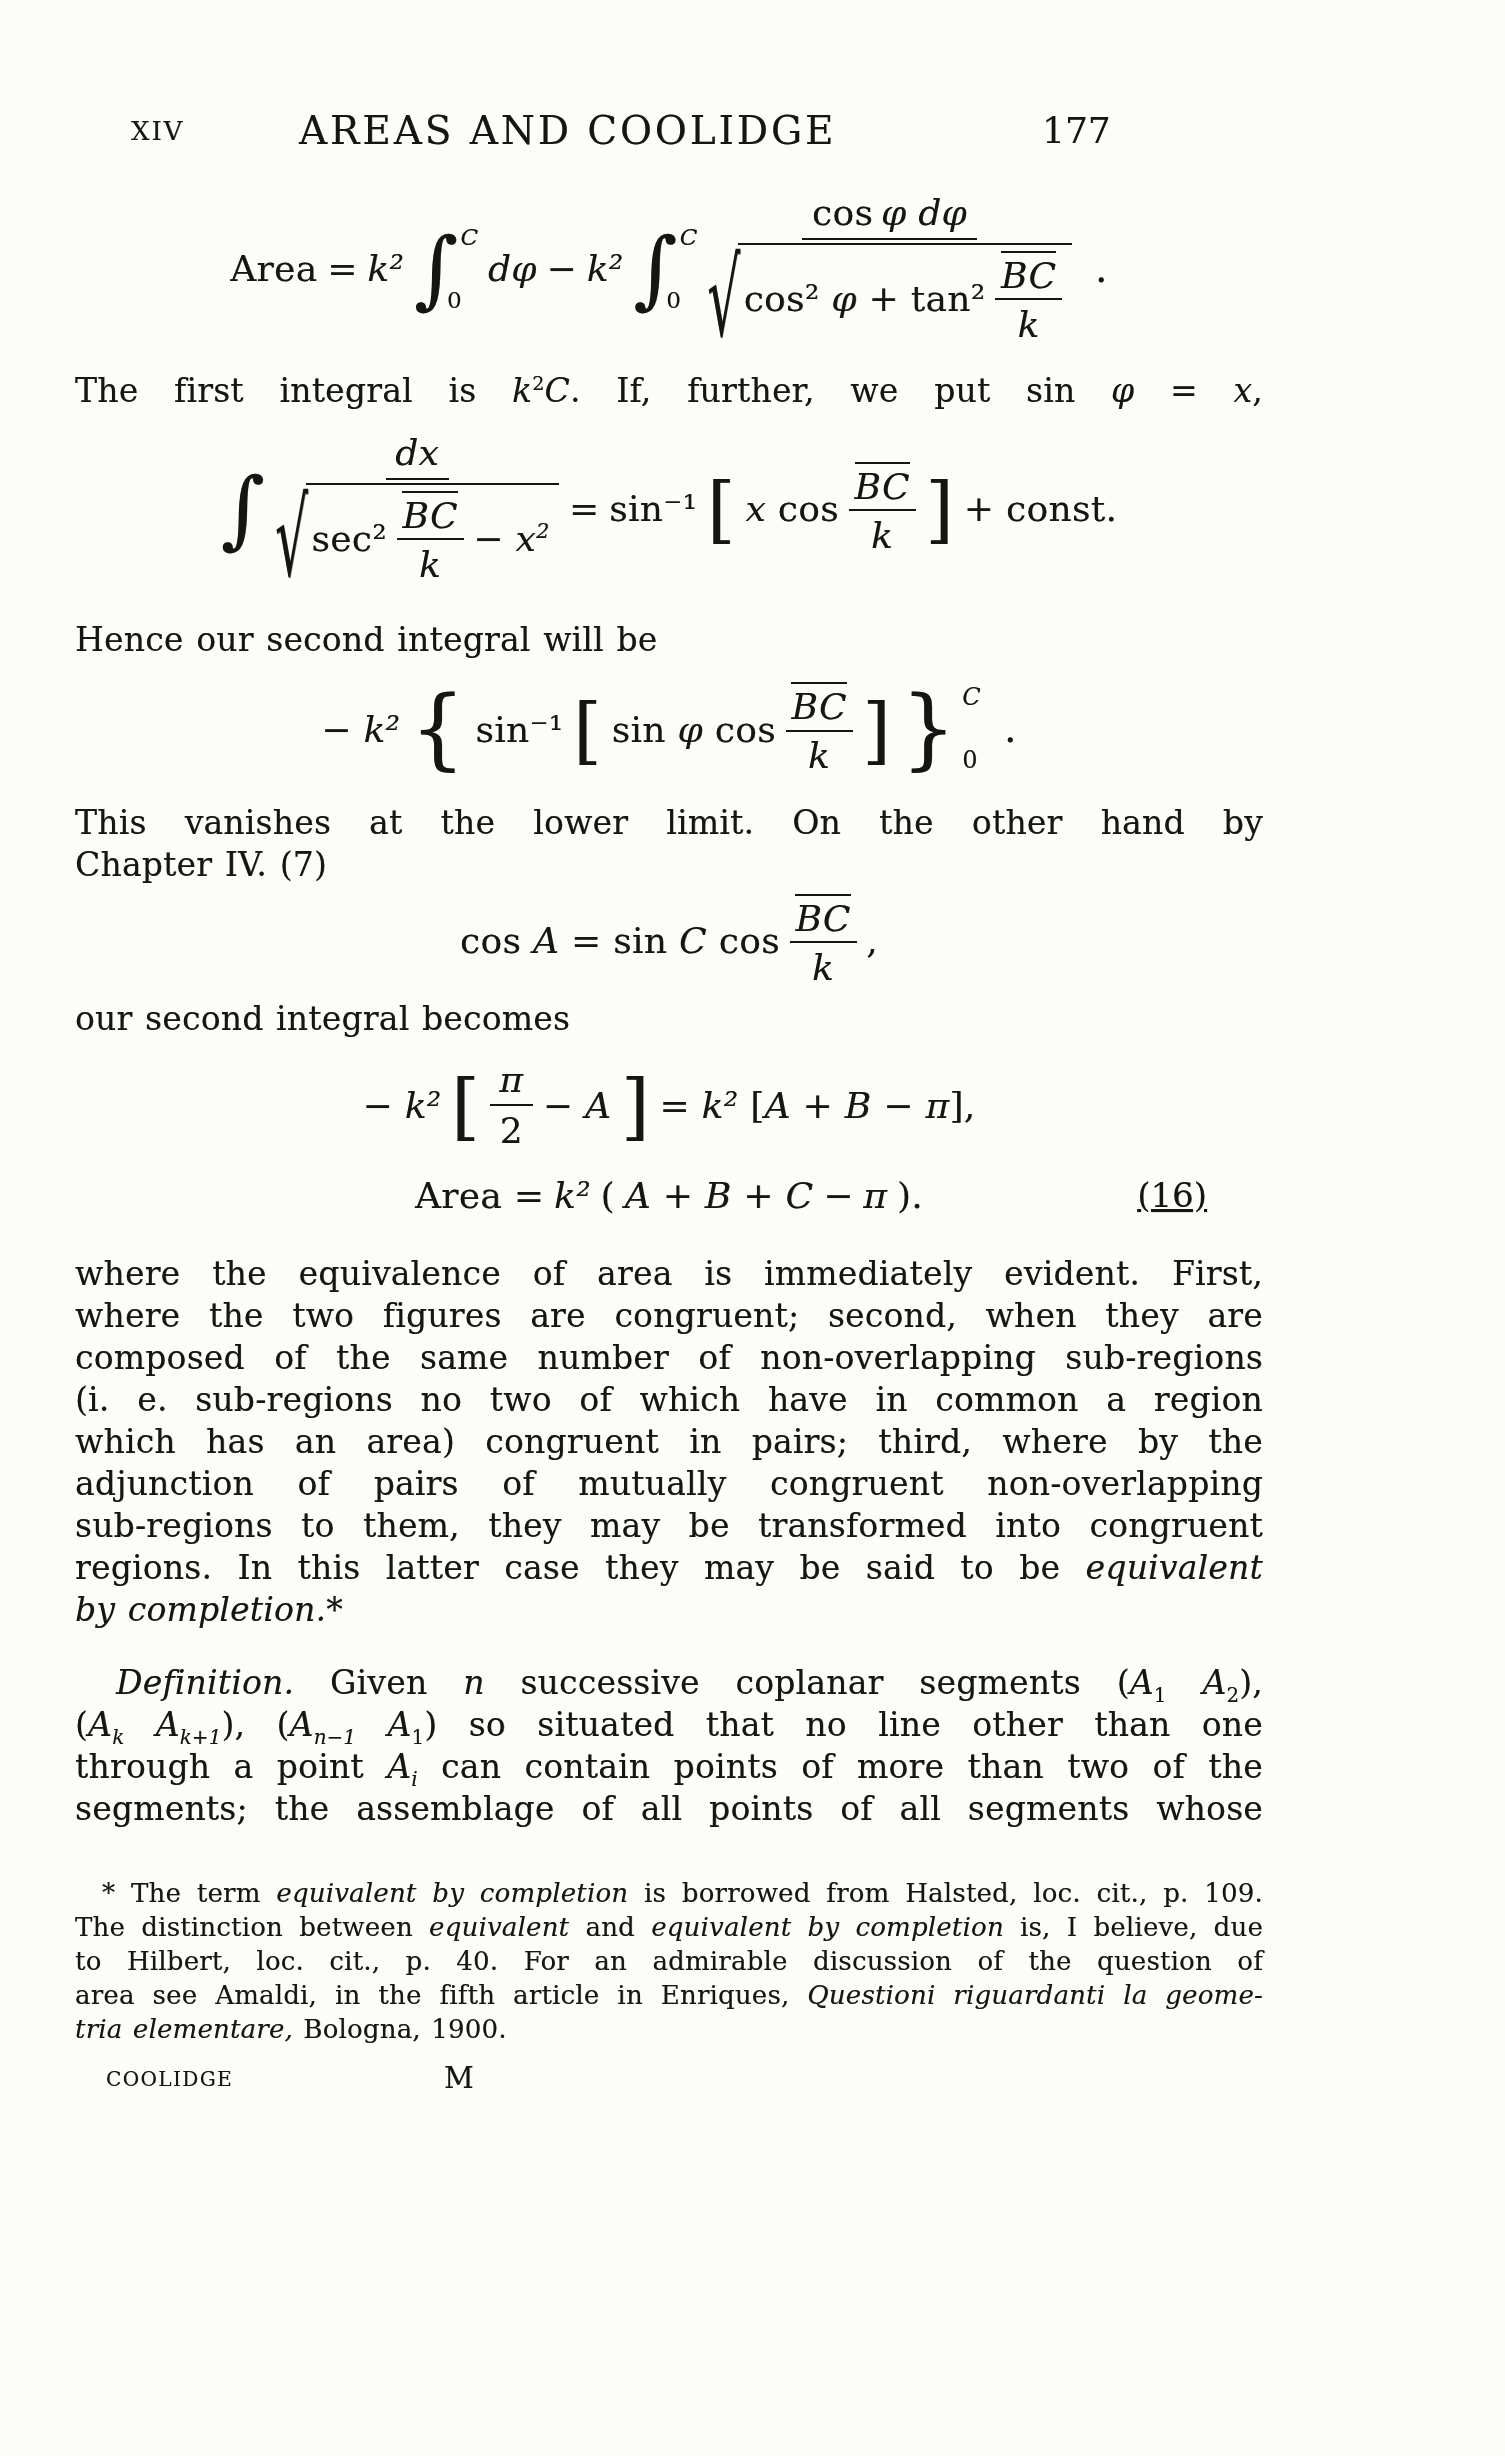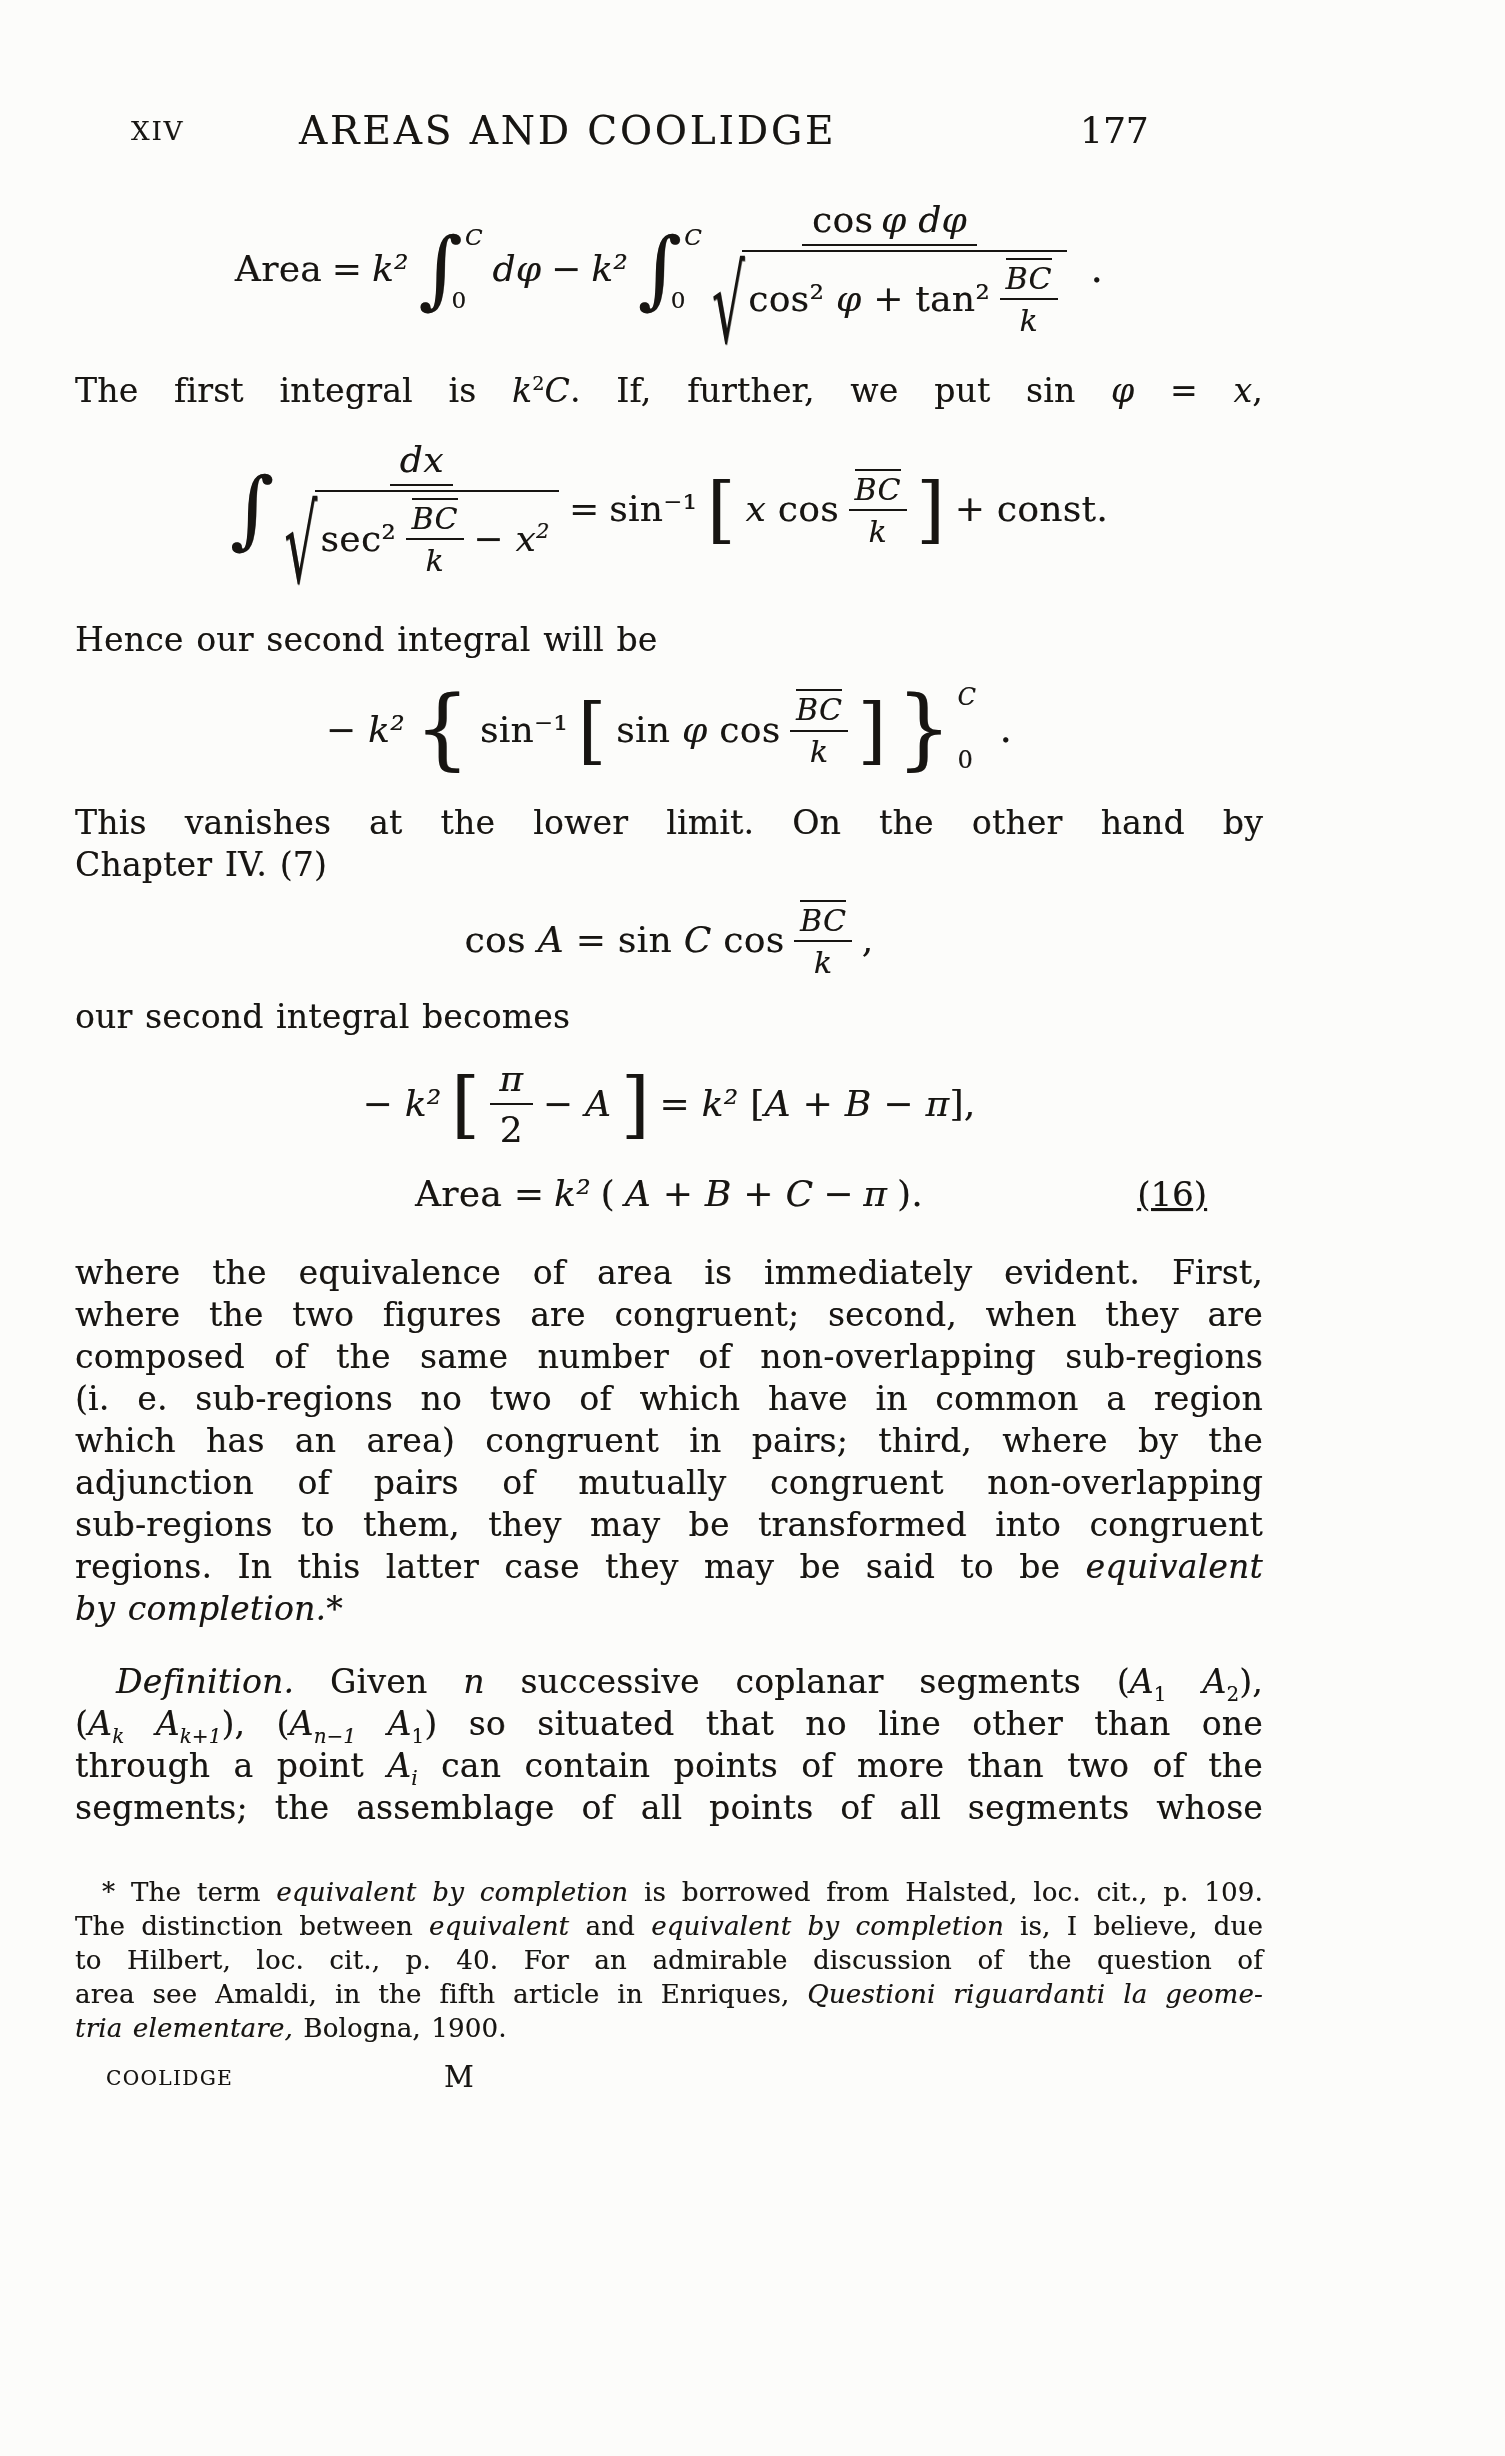--- a/index.html
+++ b/index.html
@@ -12,21 +12,21 @@
     font-family:"DejaVu Serif","Liberation Serif",serif;
     overflow:hidden;
     text-shadow:0.3px 0.2px 0 rgba(23,21,18,0.5);
   }
   .content{position:absolute;left:75px;top:0;width:1188px;}
 
   
   .hdr{position:relative;height:48px;margin-top:108px;font-size:33px;}
   .hdr .chap{position:absolute;left:56px;top:7.7px;font-size:26px;letter-spacing:1.9px;}
   .hdr .title{position:absolute;left:224px;top:0;font-size:39px;letter-spacing:2.9px;white-space:nowrap;}
-  .hdr .folio{position:absolute;left:967px;top:1.9px;font-size:36px;margin-left:38px;}
+  .hdr .folio{position:absolute;left:967px;top:1.9px;font-size:36px;}
 
   
   .tline{
     font-size:33px;line-height:42px;letter-spacing:0.2px;word-spacing:1.9px;
     text-align:justify;text-align-last:justify;
   }
   .tline.last{text-align-last:left;}
   .tline.ind{text-indent:41px;}
   .it{font-style:italic;}
   .rm{font-style:normal;}
@@ -34,21 +34,21 @@
   sub{font-size:60%;line-height:0;}
 
   
   .eq{
     display:flex;align-items:center;justify-content:center;
     gap:9.7px;font-size:36px;line-height:1.15;letter-spacing:0.3px;
   }
   .frac{display:inline-flex;flex-direction:column;align-items:center;vertical-align:middle;}
   .frac .fn{display:inline-flex;align-items:center;gap:7.7px;border-bottom:2.9px solid #171512;padding:0 9.7px 3.9px;}
   .frac .fd{display:inline-flex;align-items:center;padding-top:3.9px;}
-  .frac.sm{font-size:30px;}
+  .frac.sm{font-size:36px;}
   .frac.sm .fn{padding:0 5.8px 1.9px;border-bottom-width:2.4px;}
   .ov{border-top:2.4px solid #171512;padding-top:1.9px;}
   .sqrt{display:inline-flex;align-items:flex-start;}
   .rsign{font-size:52px;line-height:1;transform:scaleY(2.05);transform-origin:top center;margin:1.9px -2.9px 0 0;}
   .rbody{display:inline-flex;align-items:center;gap:9.7px;border-top:2.9px solid #171512;padding:5.8px 9.7px 0 5.8px;}
   .intwrap{display:inline-flex;align-items:center;}
   .int{font-size:85px;line-height:0.9;}
   .intlims{display:inline-flex;flex-direction:column;justify-content:space-between;height:93px;font-size:23px;}
   .intlims .up{margin:1.9px 0 0 1.9px;}
   .intlims .lo{margin:0 0 1.9px -11.6px;}

